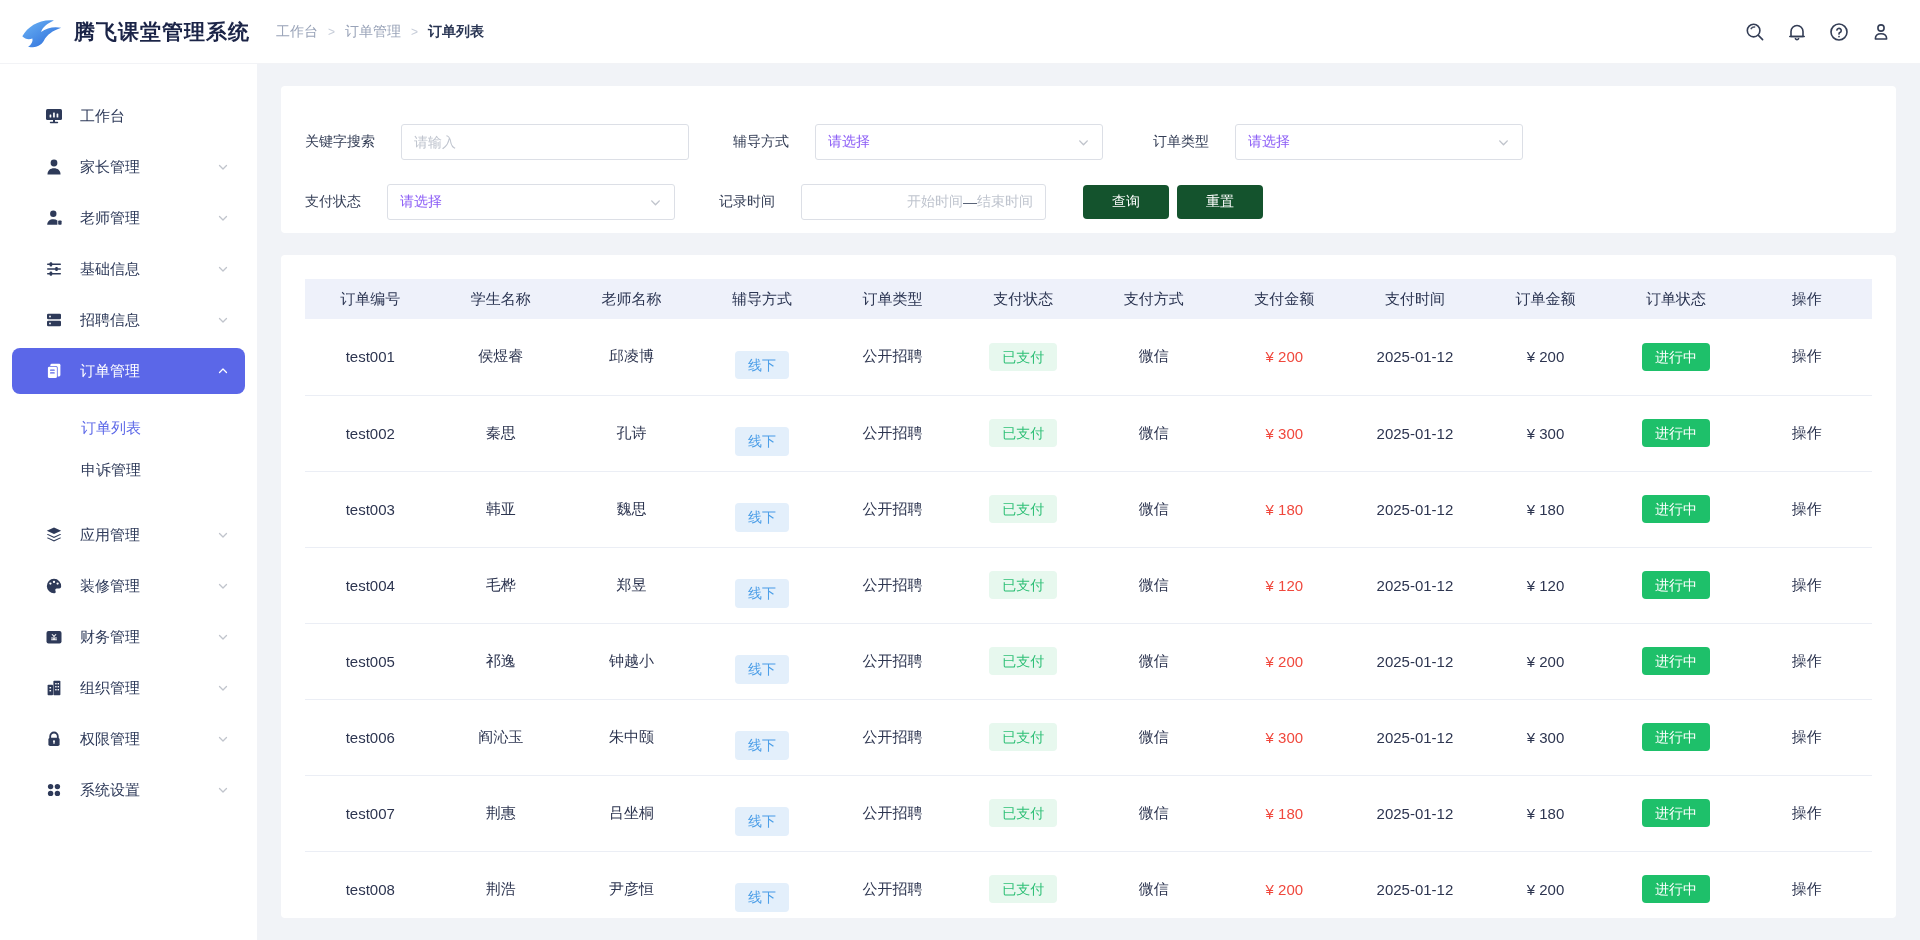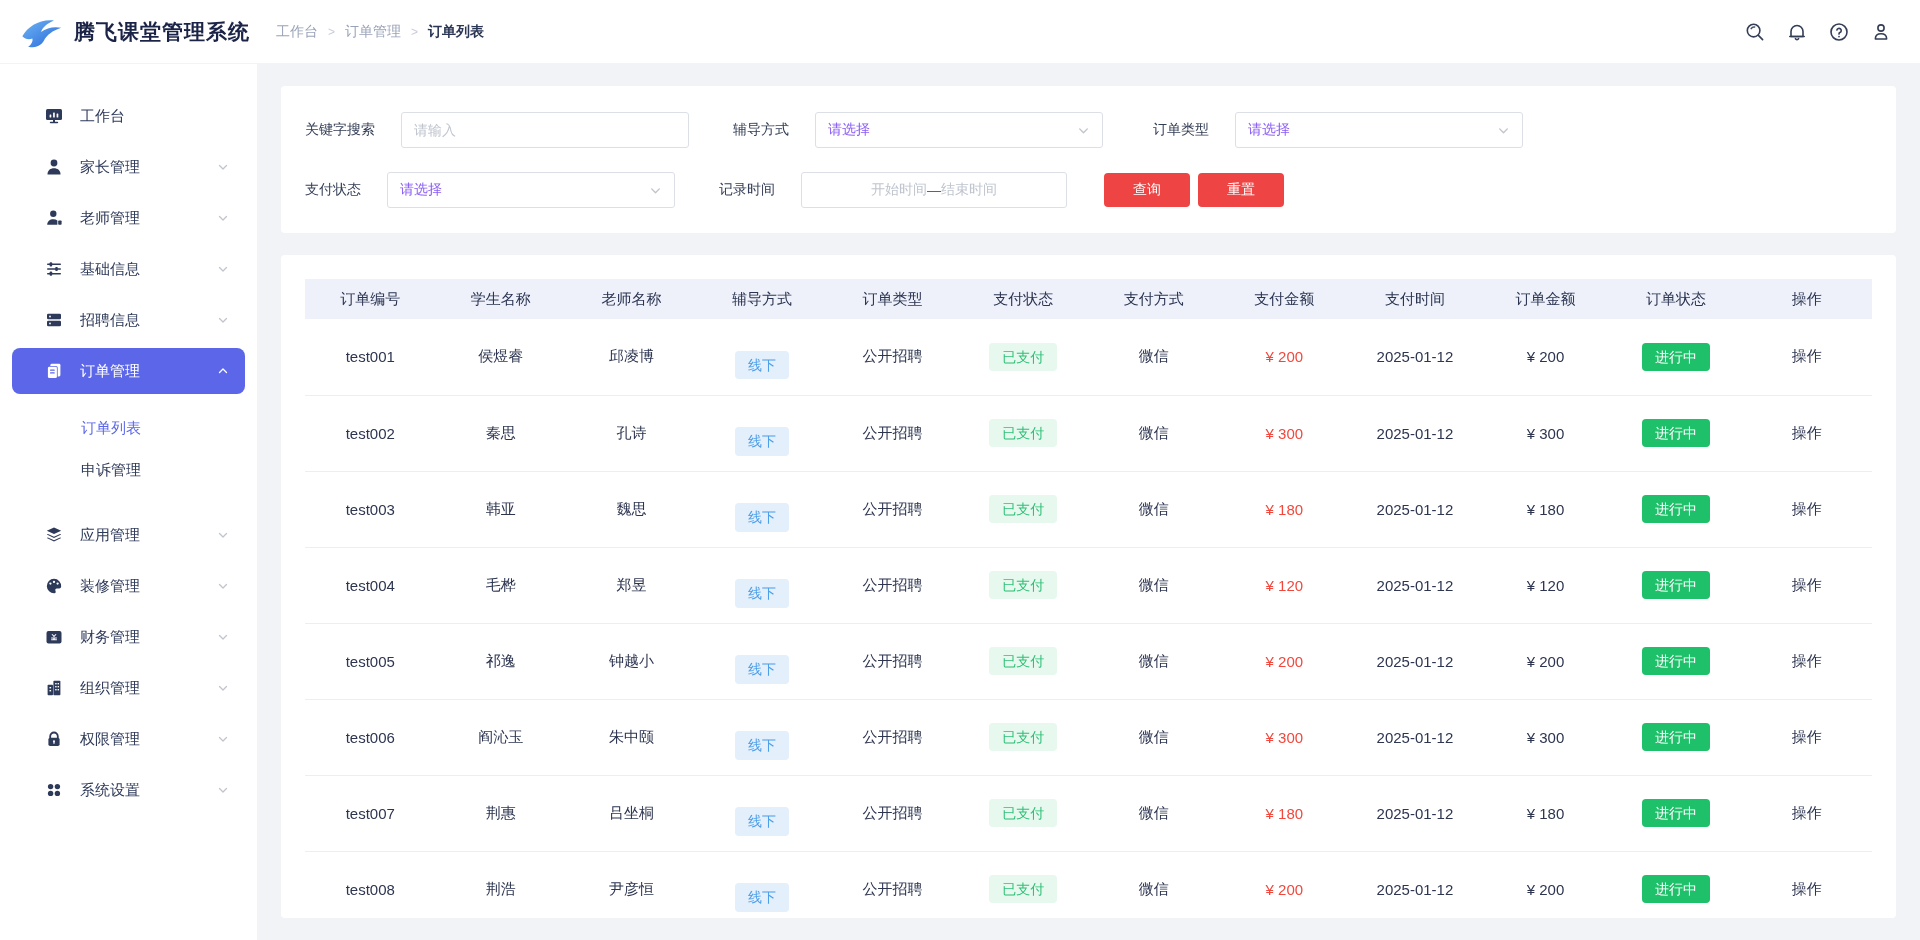--- a/index.html
+++ b/index.html
@@ -38,33 +38,33 @@
   .submenu-item { height:42px; line-height:42px; padding-left:81px; font-size:15px;
     color:#2e3a59; cursor:pointer; white-space:nowrap; }
   .submenu-item.active { color:#5b67e8; }
 
   
   .main { position:fixed; left:257px; top:64px; right:0; bottom:0; padding:22px 24px;
     display:flex; flex-direction:column; gap:22px; overflow:hidden; }
   .card { background:#fff; border-radius:4px; }
 
   
-  .filter-card { flex:none; height:147px; padding:26px 24px 0; }
+  .filter-card { flex:none; height:147px; padding:38px 24px 0; }
   .filter-row { display:flex; align-items:center; margin-bottom:24px; }
   .f-label { font-size:14px; color:#333d55; margin-right:26px; white-space:nowrap; }
   .f-box { width:288px; height:36px; border:1px solid #dcdfe6; border-radius:3px;
     display:flex; align-items:center; padding:0 12px; font-size:14px; background:#fff; }
   input.f-box { color:#2d3550; outline:none; }
   input.f-box::placeholder { color:#bfc4ce; }
   .f-select { justify-content:space-between; color:#8b5cf6; cursor:pointer; }
   .f-select .sel-chevron { width:13px; height:13px; color:#c0c4cc; display:flex; }
-  .f-daterange { width:266px; justify-content:center; color:#bfc4ce; cursor:pointer; }
+  .f-daterange { width:245px; justify-content:flex-end; color:#bfc4ce; cursor:pointer; }
   .f-daterange .dr-sep { color:#5a6478; }
   .fg2 { margin-left:44px; } .fg3 { margin-left:50px; }
-  .btn { height:34px; width:86px; border:none; border-radius:4px; background:#ef4444;
+  .btn { height:34px; width:86px; border:none; border-radius:4px; background:#14532d;
     color:#fff; font-size:14px; cursor:pointer; font-family:inherit; }
   .btn-search { margin-left:37px; } .btn-reset { margin-left:8px; }
 
   
   .table-card { flex:1; padding:24px 24px 12px; overflow:hidden; }
   table { width:100%; border-collapse:collapse; table-layout:fixed; }
   thead th { background:#eef1fa; height:40px; font-size:15px; font-weight:500;
     color:#2b3552; text-align:center; }
   tbody td { height:76px; border-bottom:1px solid #ebeef5; font-size:15px;
     color:#2d3550; text-align:center; white-space:nowrap; }

